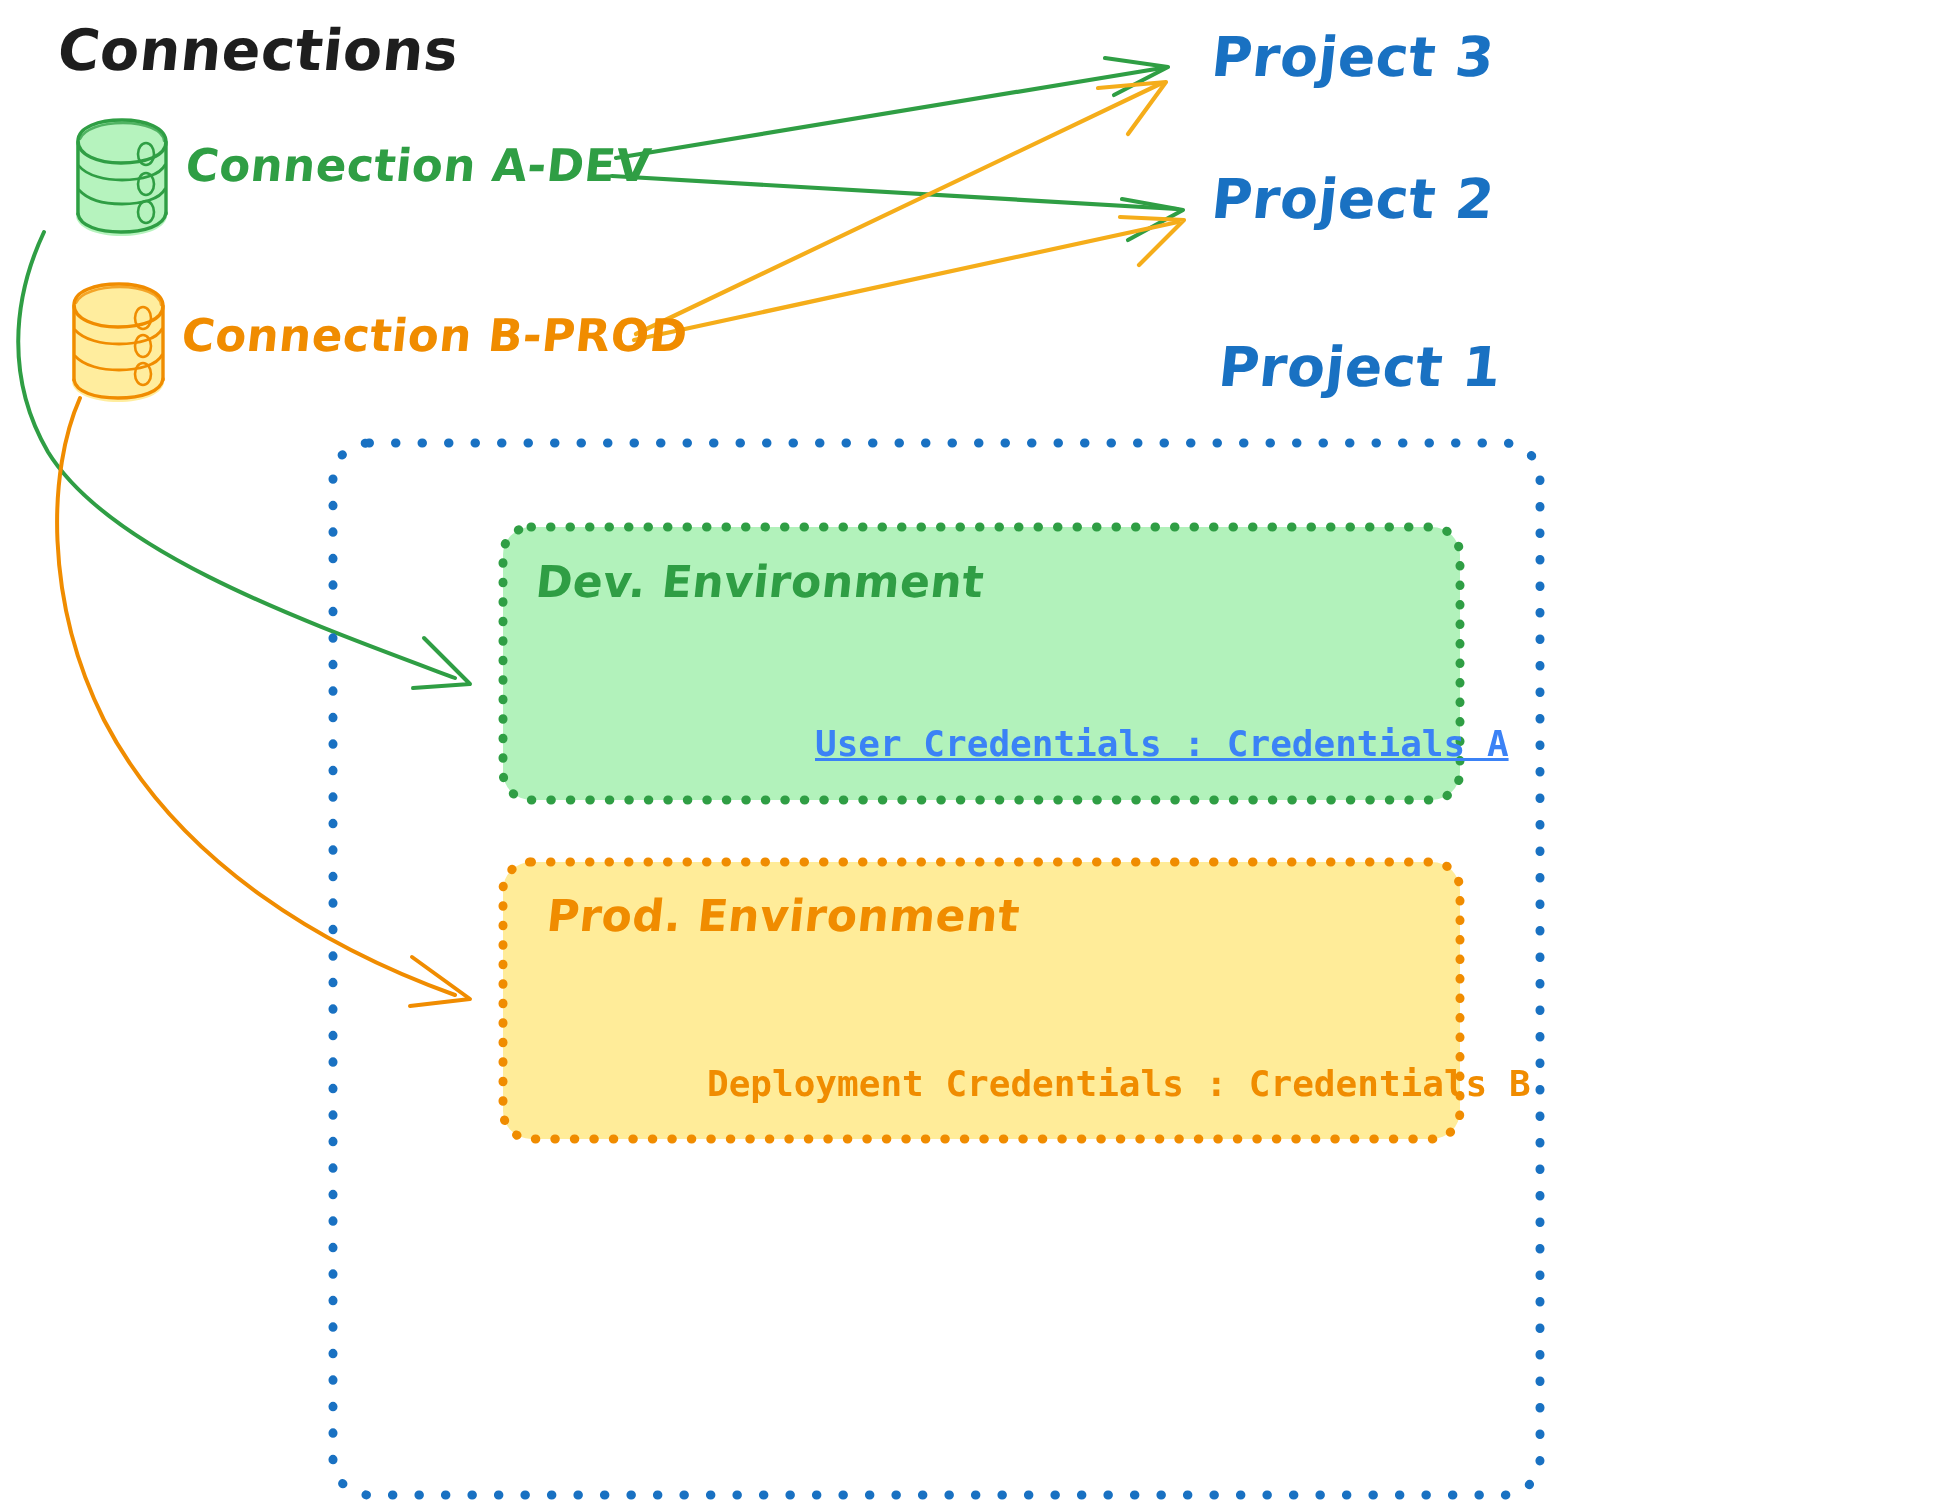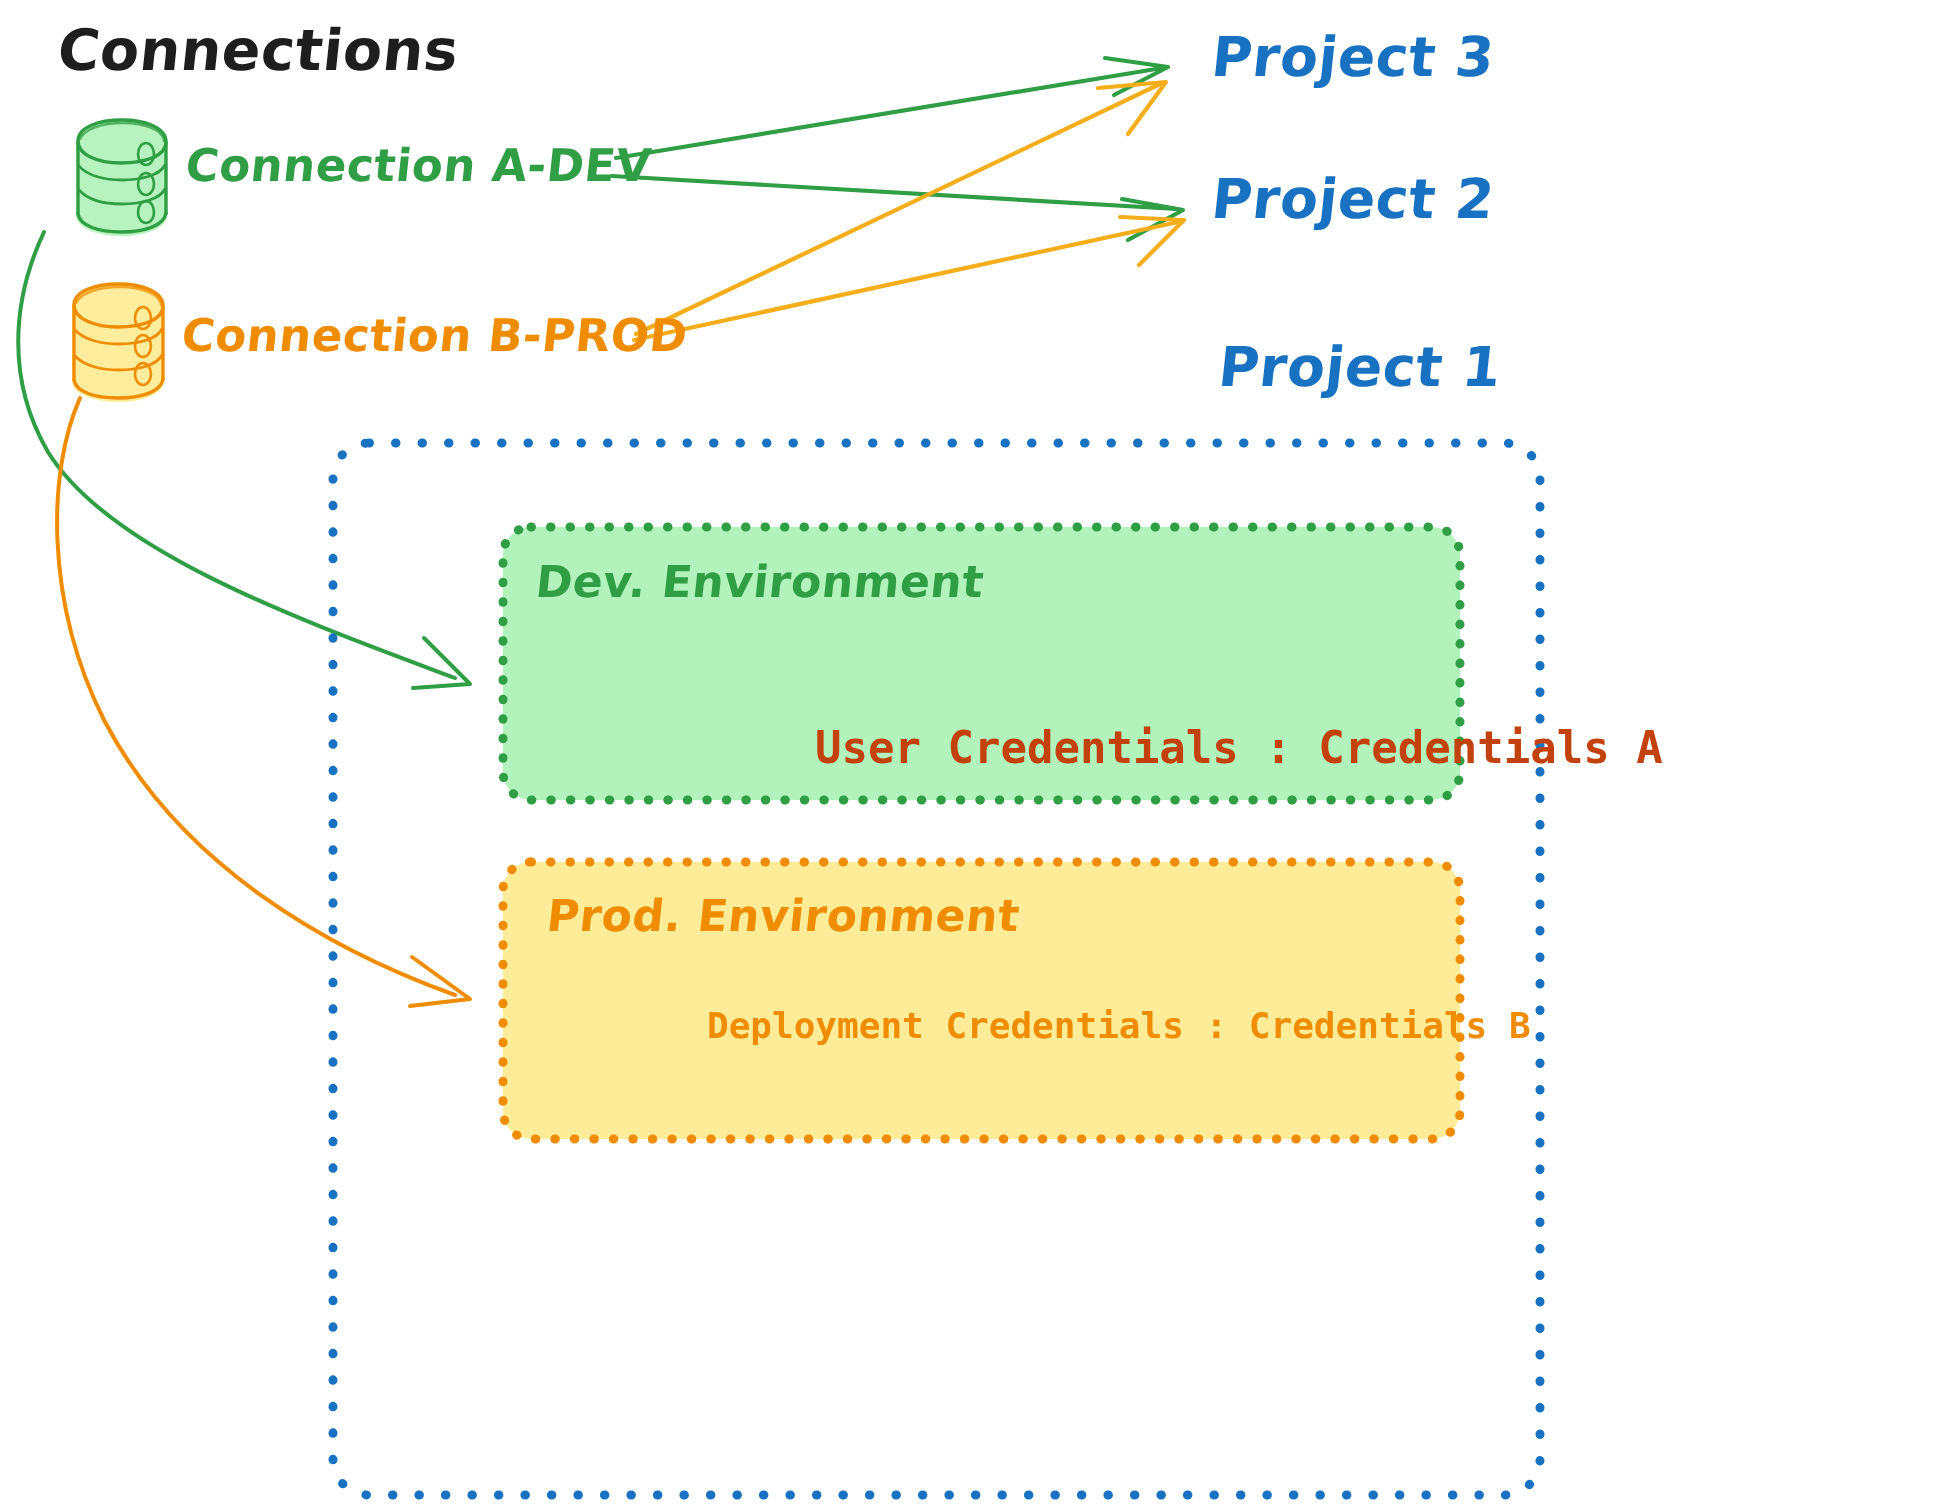--- a/index.html
+++ b/index.html
@@ -95,26 +95,27 @@
   #label-prod-env {
     left: 547px;
     top: 894px;
     font-size: 44px;
     color: #f08c00;
     transform: skewX(-6deg);
   }
   #label-dev-creds {
     left: 815px;
     top: 726px;
-    font-size: 44px;
-    color: #c2410c;
+    font-size: 36px;
+    color: #3b82f6;
+    text-decoration: underline;
   }
   #label-prod-creds {
     left: 707px;
-    top: 1008px;
+    top: 1066px;
     font-size: 36px;
     color: #f08c00;
   }
 </style>
 </head>
 <body>
 
 <div id="stage">
 
   <svg id="vector" viewBox="0 0 1948 1506" xmlns="http://www.w3.org/2000/svg">

